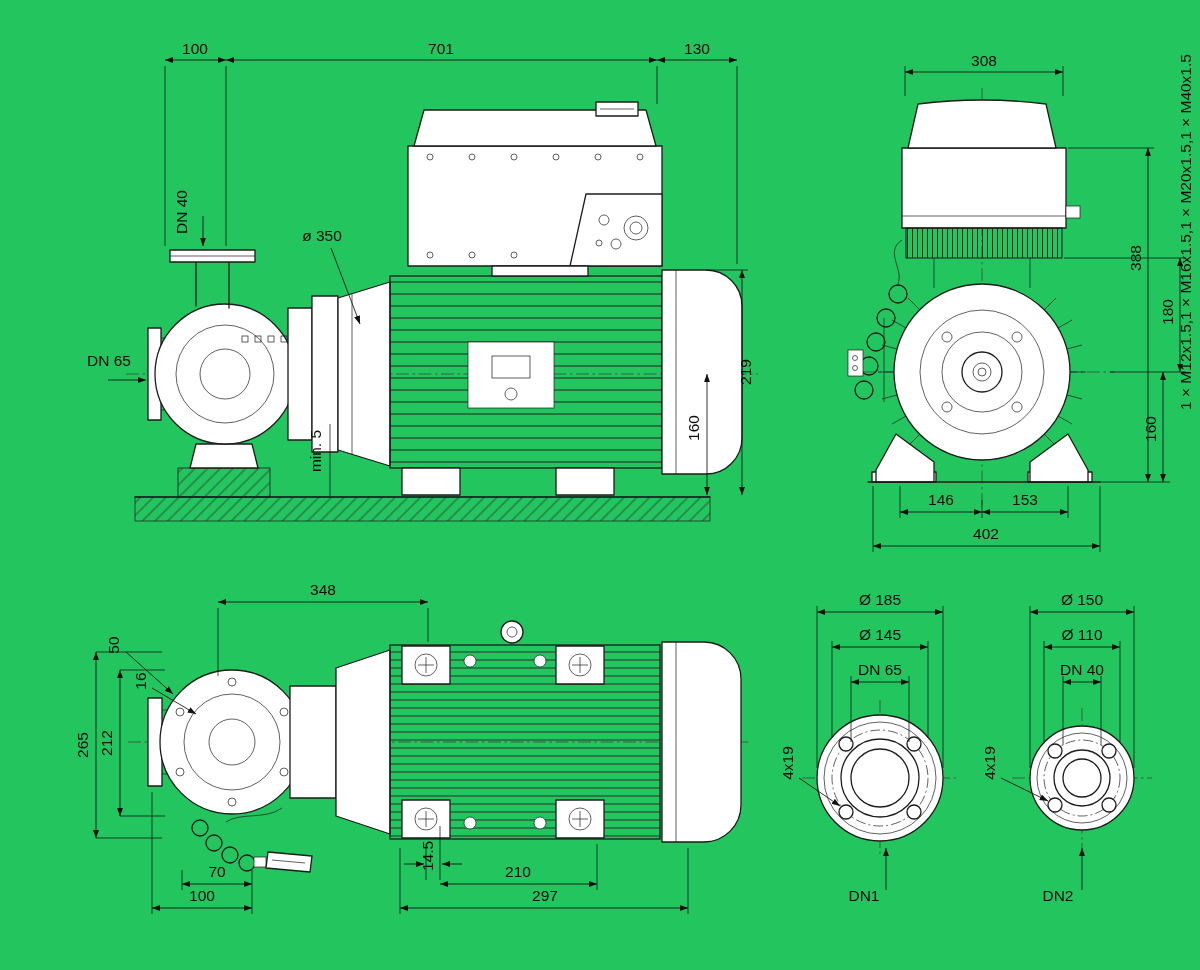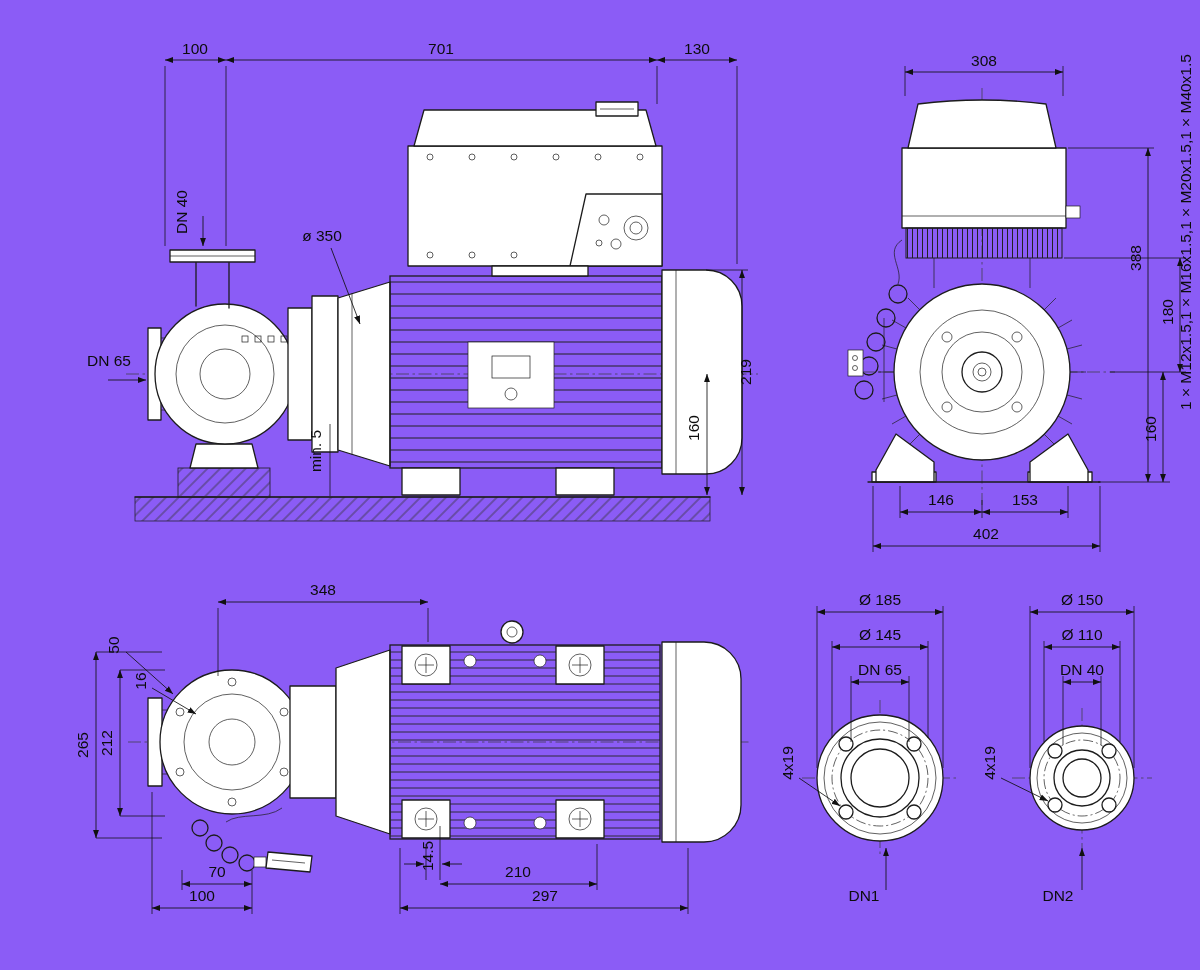--- a/index.html
+++ b/index.html
@@ -1,16 +1,16 @@
 <!DOCTYPE html>
 <html><head>
 <meta charset="utf-8">
 <style>
   html,body{margin:0;padding:0;background:#ffffff}
-  .canvas{width:1200px;height:970px;background:#8b5cf6;position:relative;overflow:hidden}
+  .canvas{width:1200px;height:970px;background:#22c55e;position:relative;overflow:hidden}
   svg{display:block}
   .line{stroke:#1c1c1c;stroke-width:1.3;fill:none;stroke-linejoin:round;stroke-linecap:round}
   .lineF{stroke:#1c1c1c;stroke-width:1.3;fill:#ffffff;stroke-linejoin:round}
   .thin{stroke:#1c1c1c;stroke-width:0.7;fill:none}
   .thinF{stroke:#1c1c1c;stroke-width:0.7;fill:#ffffff}
   .ext{stroke:#111111;stroke-width:0.75;fill:none}
   .dim{stroke:#111111;stroke-width:0.85;fill:none;marker-start:url(#ma);marker-end:url(#ma)}
   .lead{stroke:#111111;stroke-width:0.85;fill:none;marker-end:url(#ma)}
   .cl{stroke:#3a3a3a;stroke-width:0.7;fill:none;stroke-dasharray:13 3.5 2.5 3.5}
   .bc{stroke:#3a3a3a;stroke-width:0.8;fill:none;stroke-dasharray:10 3 2 3}

